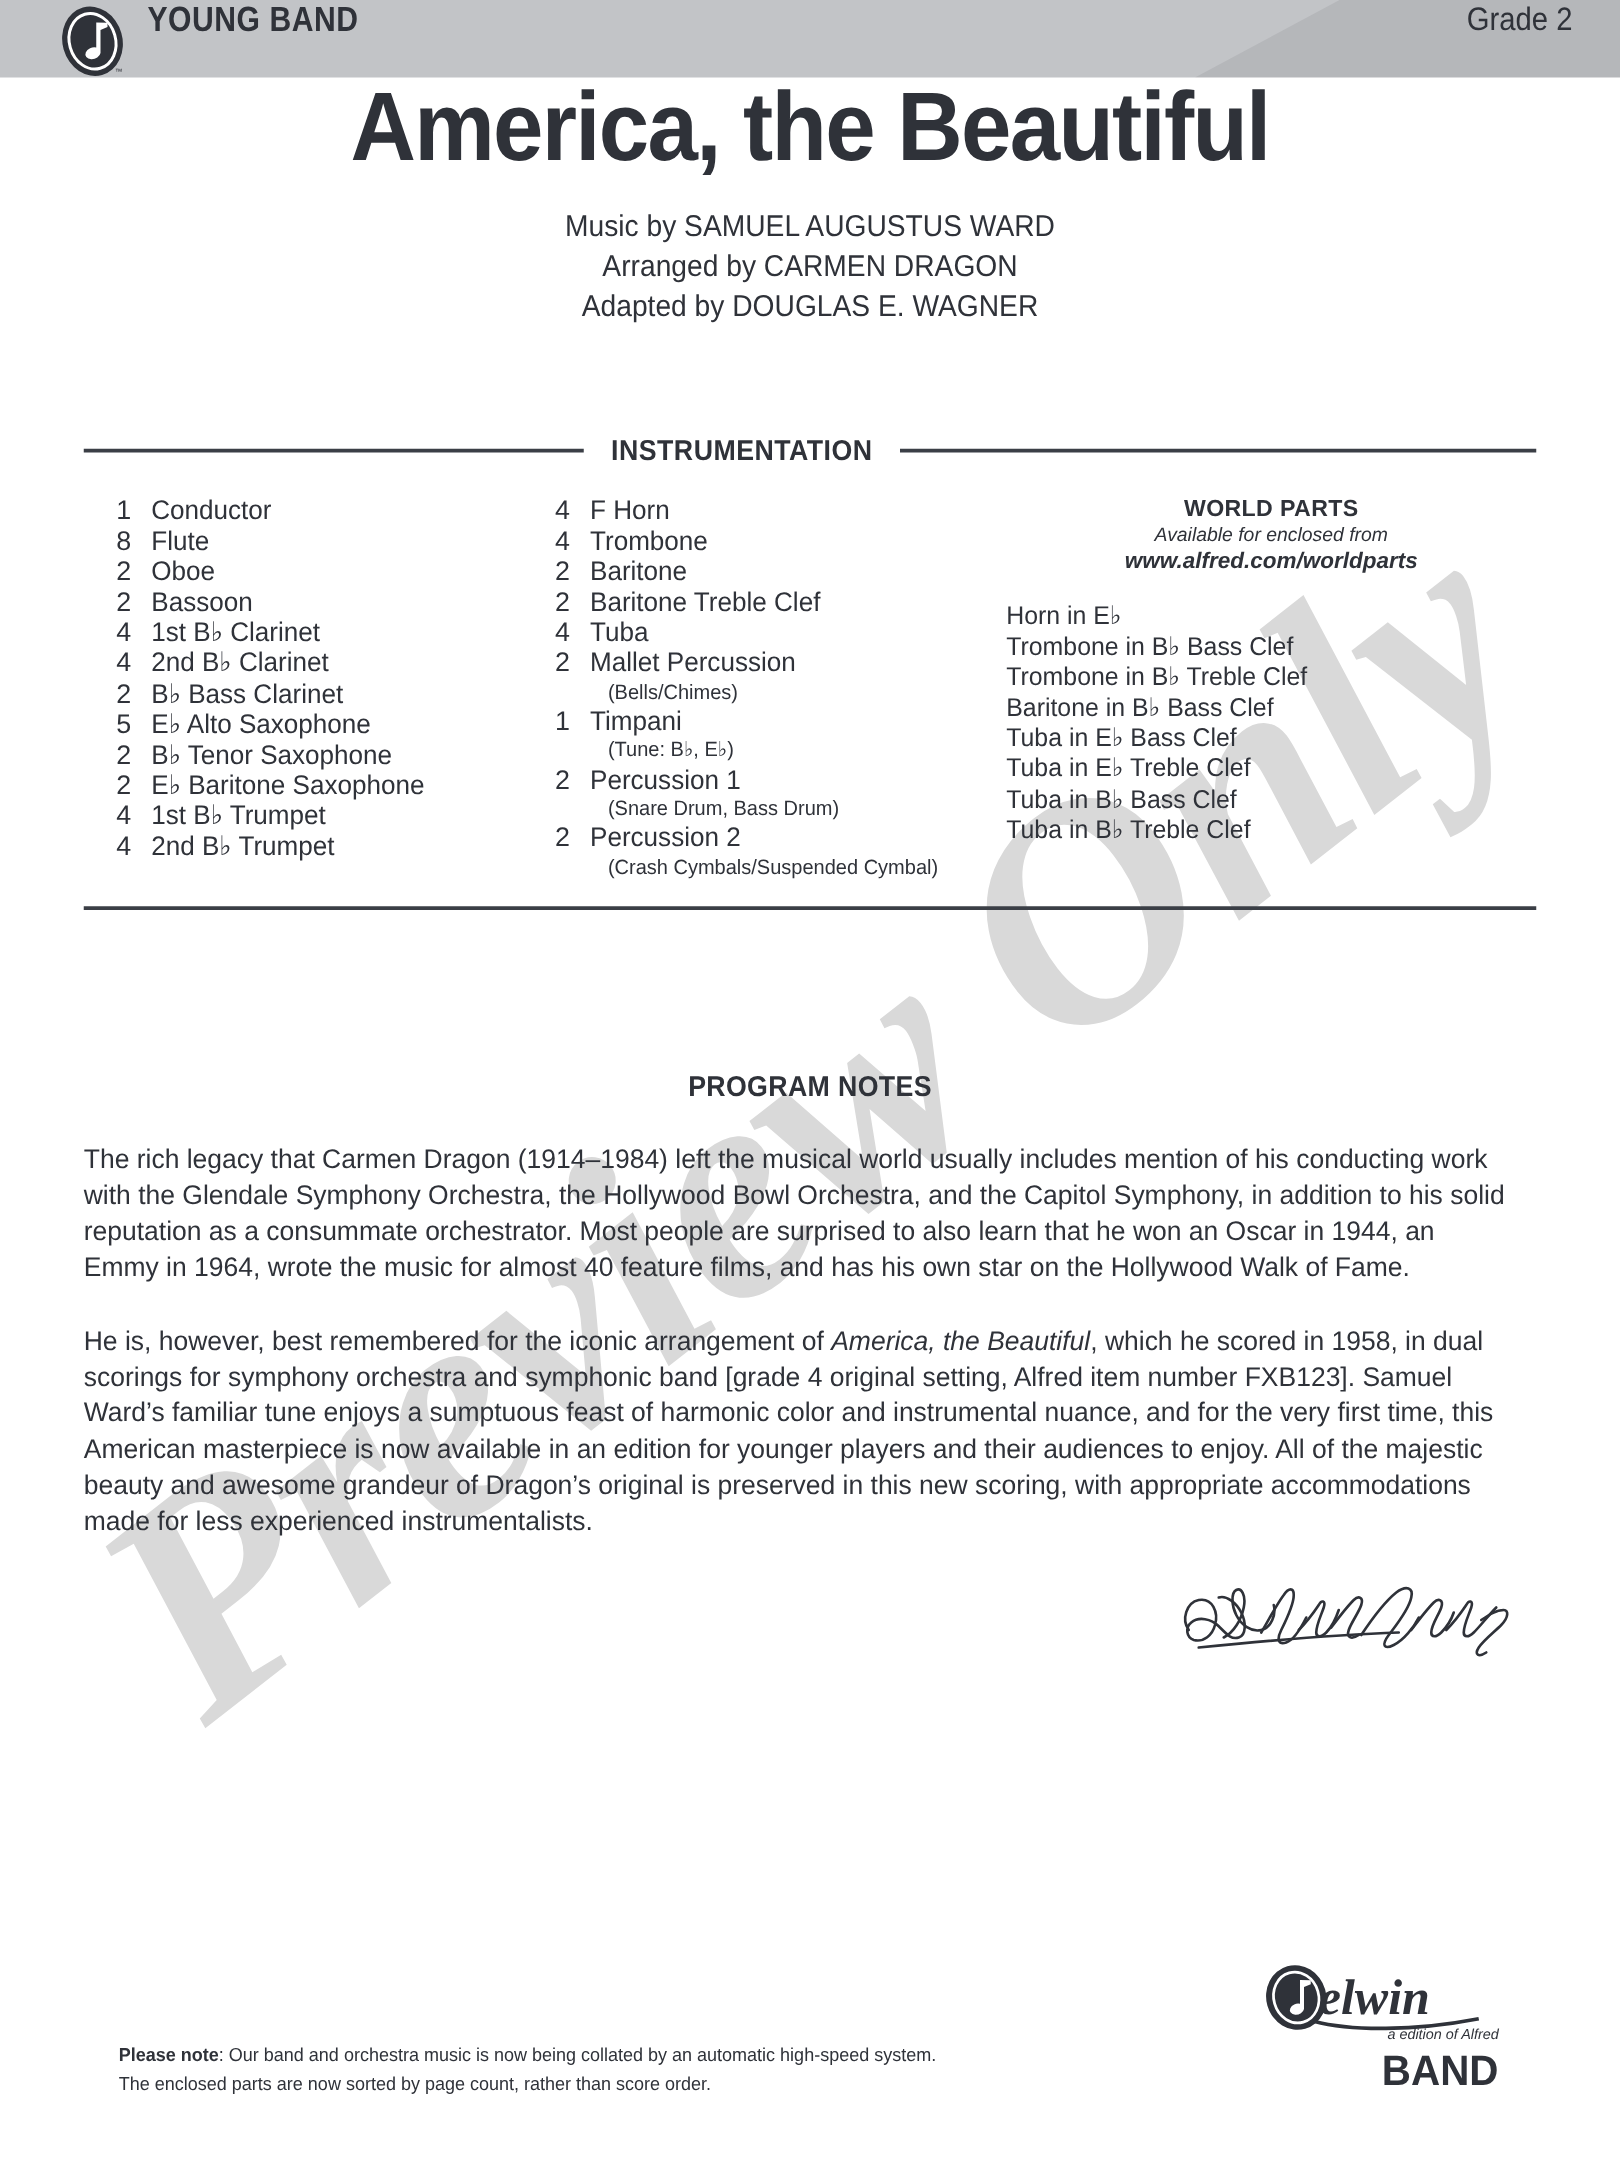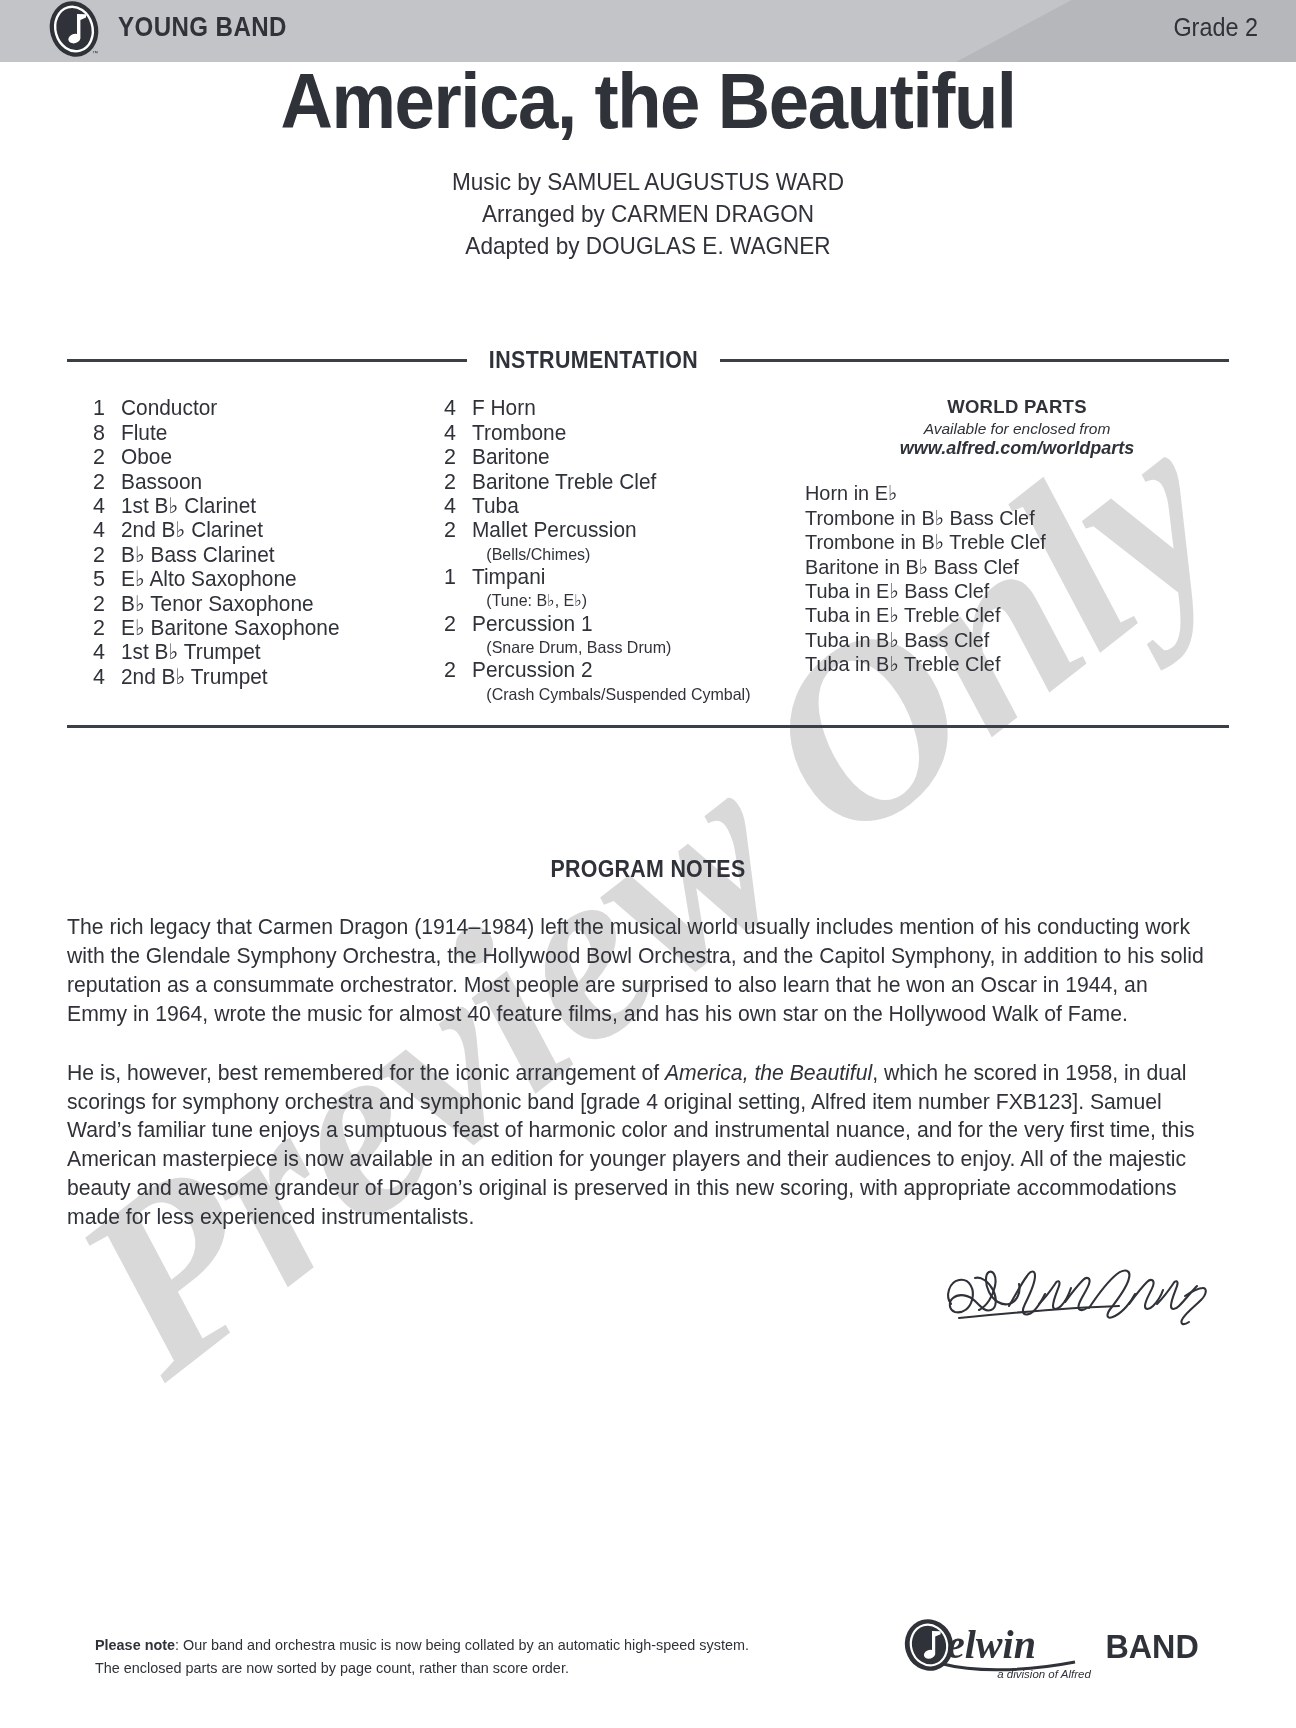--- a/index.html
+++ b/index.html
@@ -61,21 +61,20 @@
     height: 62px;
     background: #b5b7ba;
     clip-path: polygon(34% 0, 100% 0, 100% 100%, 0 100%);
     z-index: 1;
   }
   #header-inner {
     position: relative;
     z-index: 3;
     height: 54px;
     display: flex;
-    align-items: center;
     padding: 0 38px 0 48px;
   }
   #belwin-mark-header {
     width: 52px; height: 58px;
     flex: 0 0 52px;
     margin-top: 4px;
   }
   #header-title {
     font-size: 28px;
     font-weight: 700;
@@ -267,23 +266,24 @@
     font-size: 15px;
     line-height: 1.52;
     color: #2f3239;
     transform: scaleX(0.96);
     transform-origin: left;
   }
   #footer-note b { font-weight: 700; }
 
   #footer-logo {
     display: flex;
-    align-items: center;
+    align-items: flex-end;
     gap: 10px;
     padding-bottom: 4px;
+    flex-direction: column;
   }
   #belwin-script-wrap { position: relative; }
   #belwin-script { height: 54px; width: 190px; }
   #belwin-division {
     position: absolute;
     right: 2px;
     bottom: -4px;
     font-size: 11.5px;
     font-style: italic;
     color: #2f3239;
@@ -490,19 +490,19 @@
       <div id="belwin-script-wrap">
         <svg id="belwin-script" viewBox="0 0 190 54">
           <ellipse cx="26" cy="27" rx="24" ry="26" fill="#2f3239" transform="rotate(-16 26 27)"></ellipse>
           <ellipse cx="26" cy="27" rx="18" ry="20.5" fill="none" stroke="#ffffff" stroke-width="2.2" transform="rotate(-16 26 27)"></ellipse>
           <path d="M29 13 L29 32 A5.8 4.3 -18 1 0 32.2 36.2 L32.2 18.6 L37.6 16.3 L37.6 13.2 Z" fill="#ffffff"></path>
           <g fill="#2f3239" font-family="Liberation Serif, serif" font-style="italic" font-weight="700">
             <text x="44" y="40" font-size="40">elwin</text>
           </g>
           <path d="M40 46 C70 54 120 54 172 44" fill="none" stroke="#2f3239" stroke-width="3"></path>
         </svg>
-        <div id="belwin-division">a division of Alfred</div>
+        <div id="belwin-division">a edition of Alfred</div>
       </div>
       <div id="band-word">BAND</div>
     </div>
   </div>
 
 </div>
 
 </body></html>

